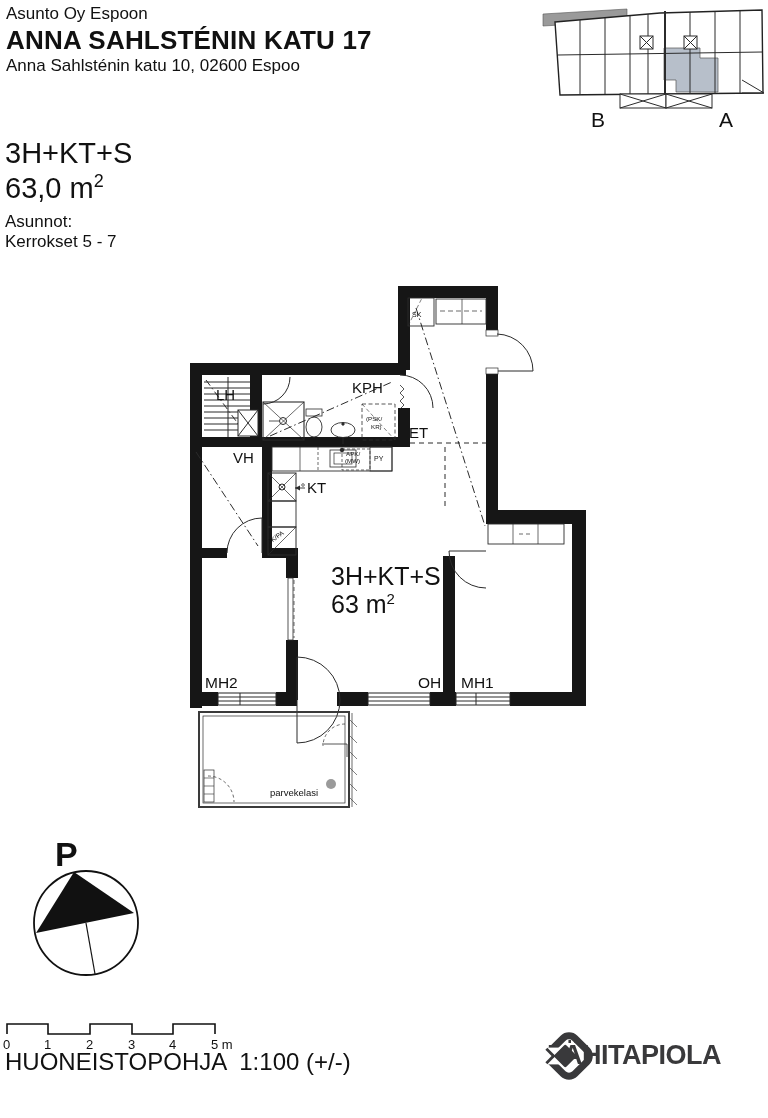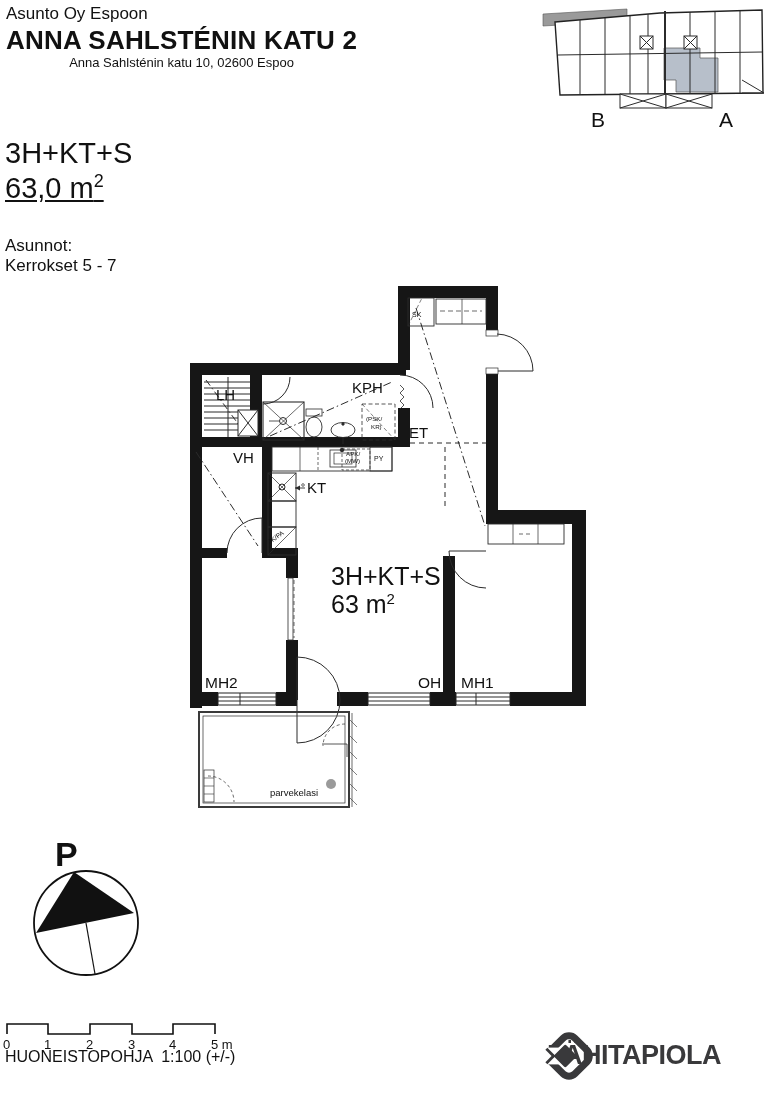--- a/index.html
+++ b/index.html
@@ -1,42 +1,42 @@
 <!DOCTYPE html>
 <html><head>
 <meta charset="utf-8">
 <style>
   html,body{margin:0;padding:0;background:#fff;}
   body{font-family:"Liberation Sans", sans-serif; color:#111;}
   #page{position:relative;width:768px;height:1118px;background:#fff;overflow:hidden;}
   .hdr{position:absolute;left:6px;top:4px;line-height:1.15;}
   .hdr .co{font-size:17px;}
   .hdr .ttl{font-size:26px;font-weight:bold;letter-spacing:0.2px;margin:2px 0 1px 0;}
-  .hdr .addr{font-size:13px;text-align:center;}
+  .hdr .addr{font-size:17px;}
   .apt{position:absolute;left:5px;top:136px;}
   .apt .type{font-size:29px;line-height:1.2;}
-  .apt .area{font-size:29px;line-height:1.2;text-decoration:underline;}
+  .apt .area{font-size:29px;line-height:1.2;}
   .apt .area sup{font-size:0.62em;}
-  .apt .units{margin-top:30px;font-size:17px;line-height:1.18;}
-  .footer-label{position:absolute;left:5px;top:1048px;font-size:16px;white-space:pre;}
+  .apt .units{margin-top:6px;font-size:17px;line-height:1.18;}
+  .footer-label{position:absolute;left:5px;top:1048px;font-size:24px;white-space:pre;}
   .brand{position:absolute;left:541px;top:1040px;display:flex;align-items:center;}
   .brand .word{font-size:27px;font-weight:bold;color:#39393b;letter-spacing:-0.5px;margin-left:6px;}
   svg{position:absolute;overflow:visible;}
   .thin{stroke:#2b2b2b;stroke-width:1;fill:none;}
   .wall{fill:#161616;stroke:none;}
   text{fill:#111;}
 </style>
 </head>
 <body>
 
 <div id="page">
 
   <div class="hdr">
     <div class="co">Asunto Oy Espoon</div>
-    <div class="ttl">ANNA SAHLSTÉNIN KATU 2</div>
+    <div class="ttl">ANNA SAHLSTÉNIN KATU 17</div>
     <div class="addr">Anna Sahlsténin katu 10, 02600 Espoo</div>
   </div>
 
   <svg style="left:538px;top:0px;" width="230" height="132" viewBox="538 0 230 132">
     <g>
       <polygon points="543,14 627,9 627,21 543,26" fill="#9a9a9a" stroke="#555" stroke-width="0.6"></polygon>
       <polygon points="555,22 660,13 762,10 763,93 560,95" fill="#fff" stroke="#222" stroke-width="1.4"></polygon>
       <polygon points="664,48 700,48 700,58 718,58 718,92 676,92 676,80 664,80" fill="#b7bfca" stroke="#555" stroke-width="0.7"></polygon>
       <g class="thin" stroke-width="0.6">
         <line x1="665" y1="11" x2="665" y2="95" stroke-width="2"></line>

